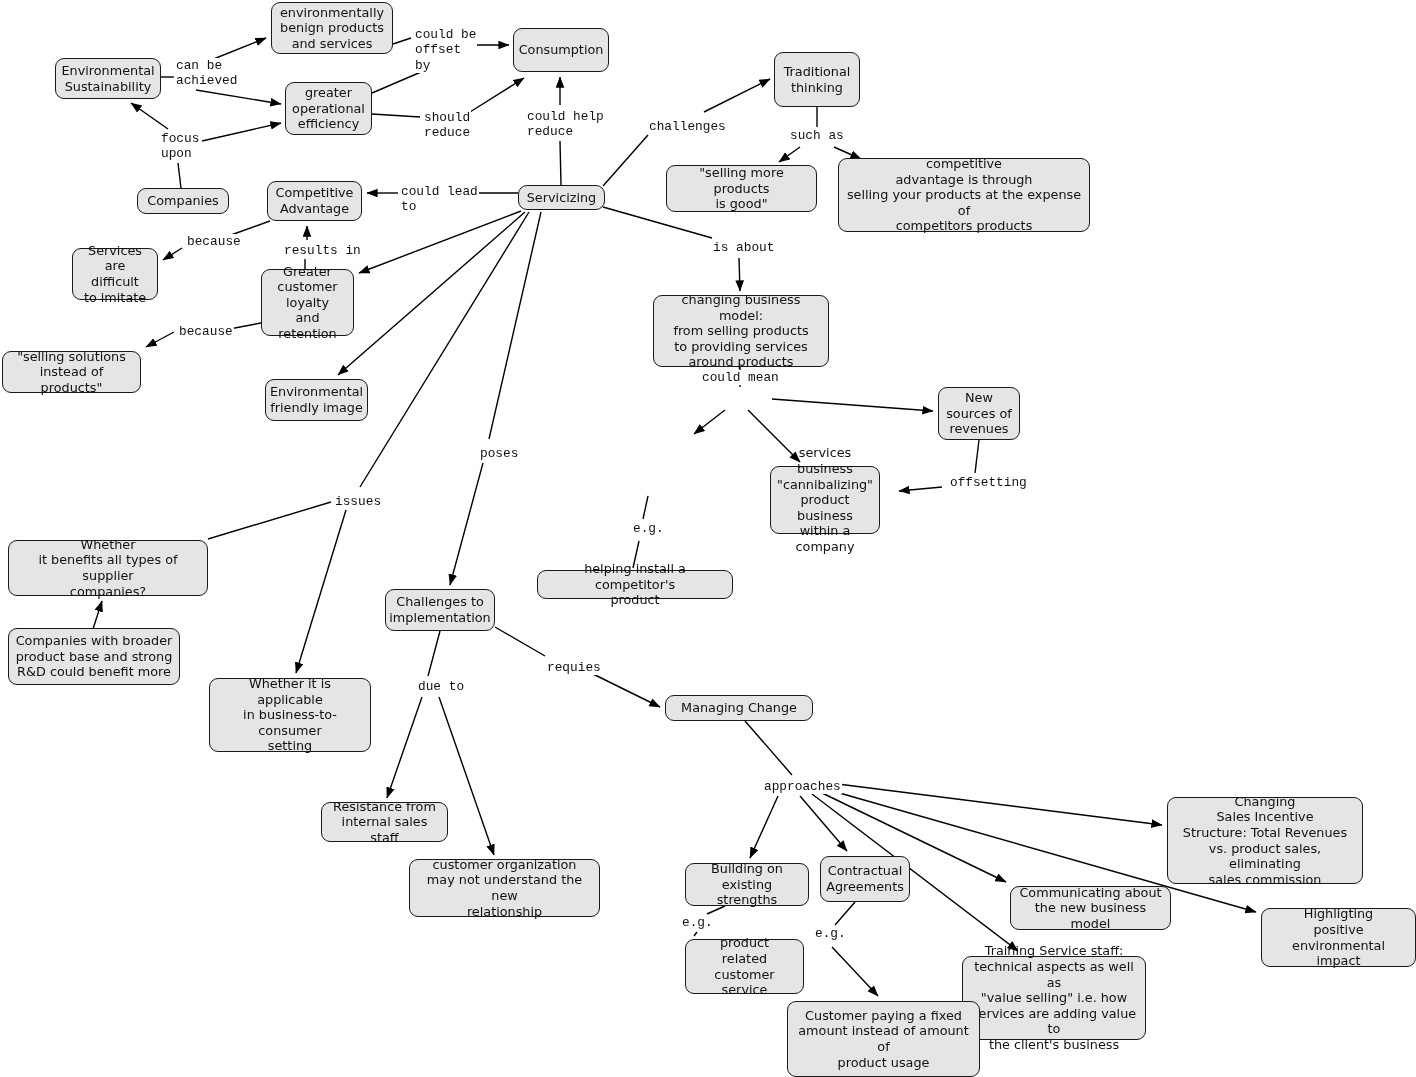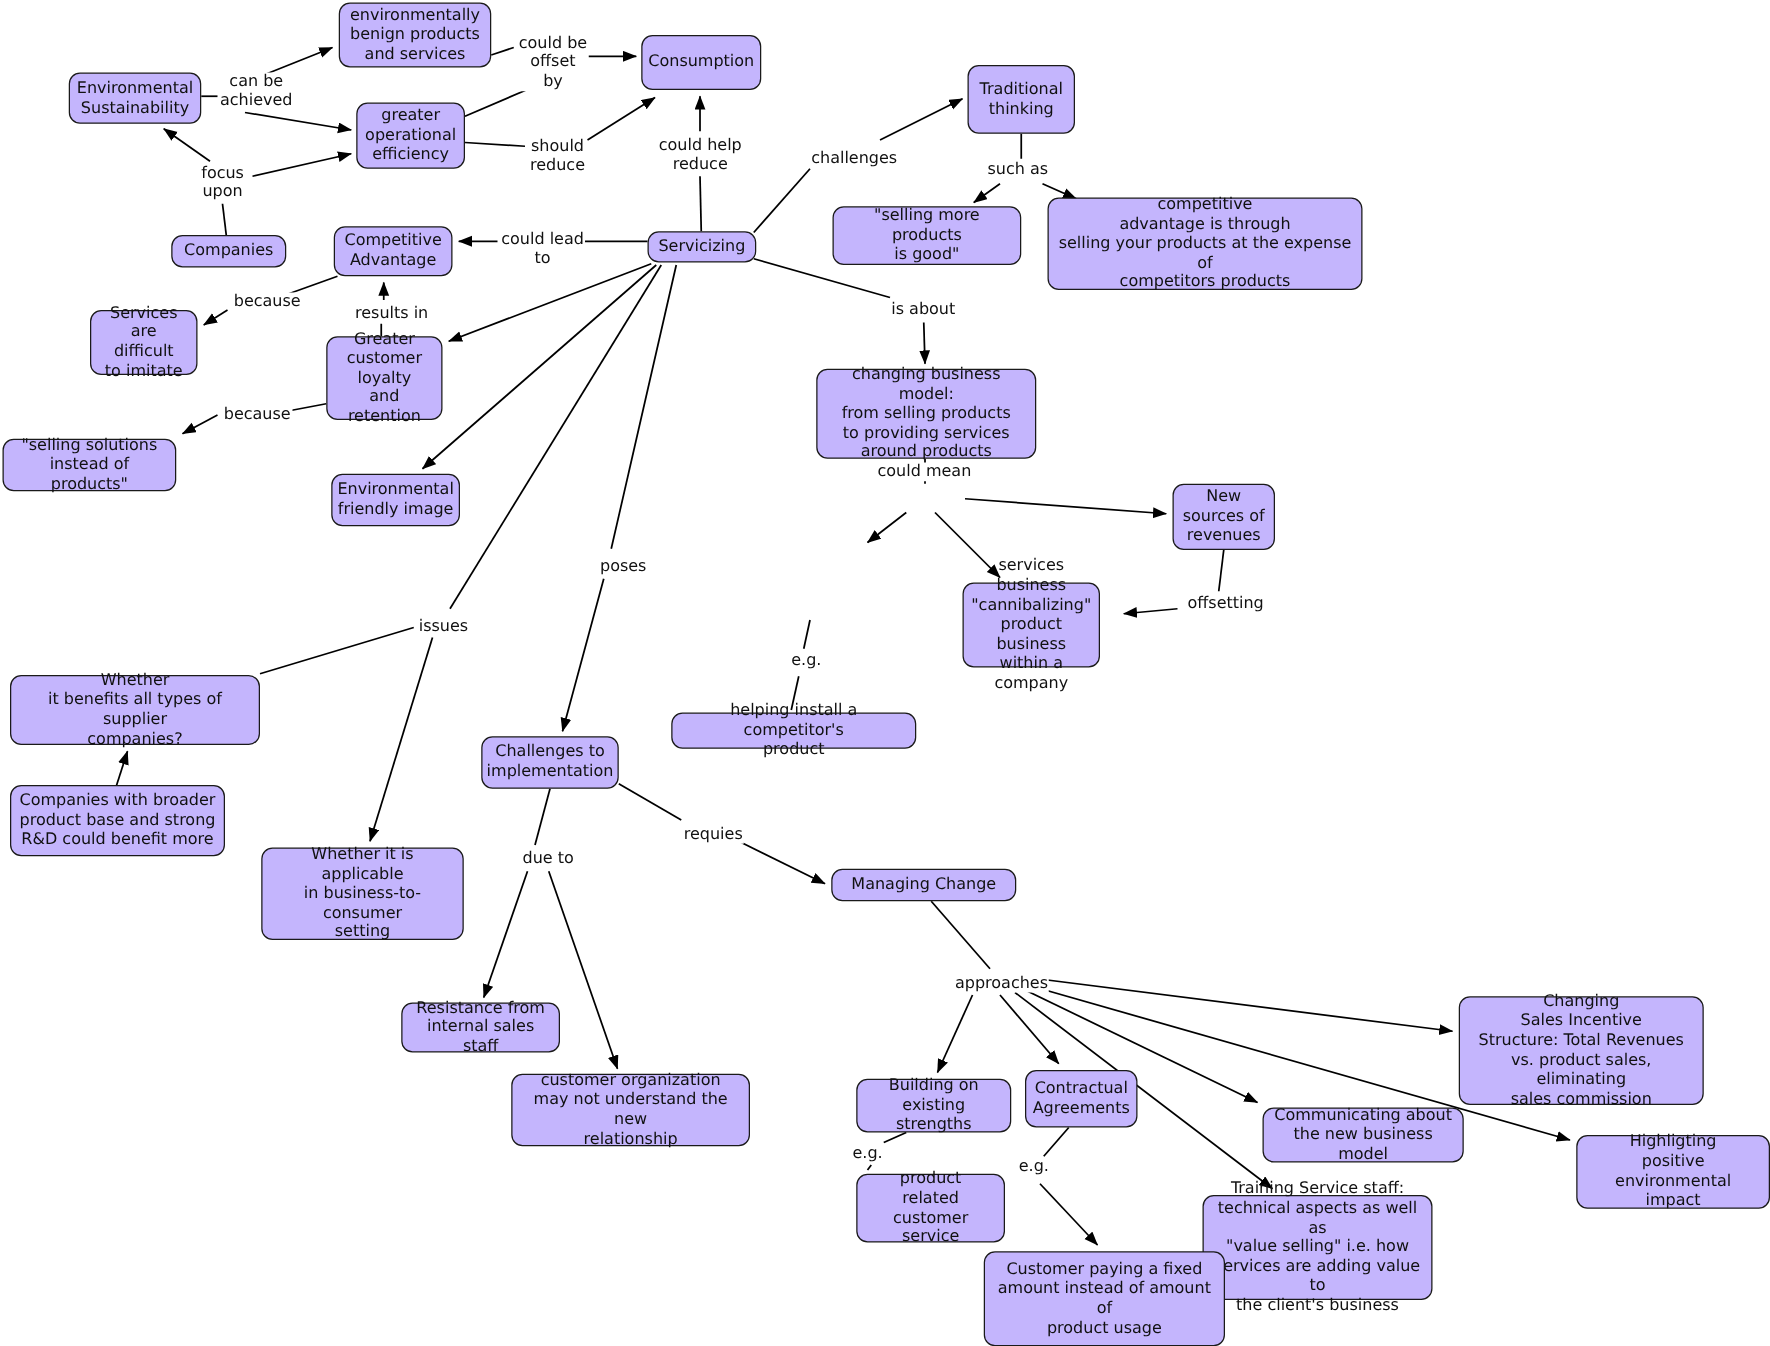--- a/index.html
+++ b/index.html
@@ -26,42 +26,43 @@
     height: 1077px;
   }
   .edge-line {
     stroke: #000000;
     stroke-width: 1.4;
     fill: none;
   }
   .node {
     position: absolute;
     box-sizing: border-box;
-    background: #c4b5fd;
+    background: #e5e5e5;
     border: 1.4px solid #1a1a1a;
     border-radius: 9px;
     display: flex;
     align-items: center;
     justify-content: center;
     text-align: center;
     color: #111111;
     font-size: 12.8px;
     line-height: 15.6px;
     white-space: pre-line;
     padding: 2px 6px;
   }
   .edge-label {
     position: absolute;
     color: #111111;
     font-size: 12.8px;
     line-height: 15.4px;
-    text-align: center;
+    text-align: left;
     white-space: pre-line;
     background: #ffffff;
     padding: 0 1px;
+    font-family: Liberation Mono, monospace;
   }
 </style>
 </head>
 <body>
 
 <div id="map-root">
 
   <svg class="edge-layer" viewBox="0 0 1416 1077">
     <defs>
       <marker id="arrow" markerWidth="9" markerHeight="9" refX="7.6" refY="3.1" orient="auto" markerUnits="strokeWidth">

